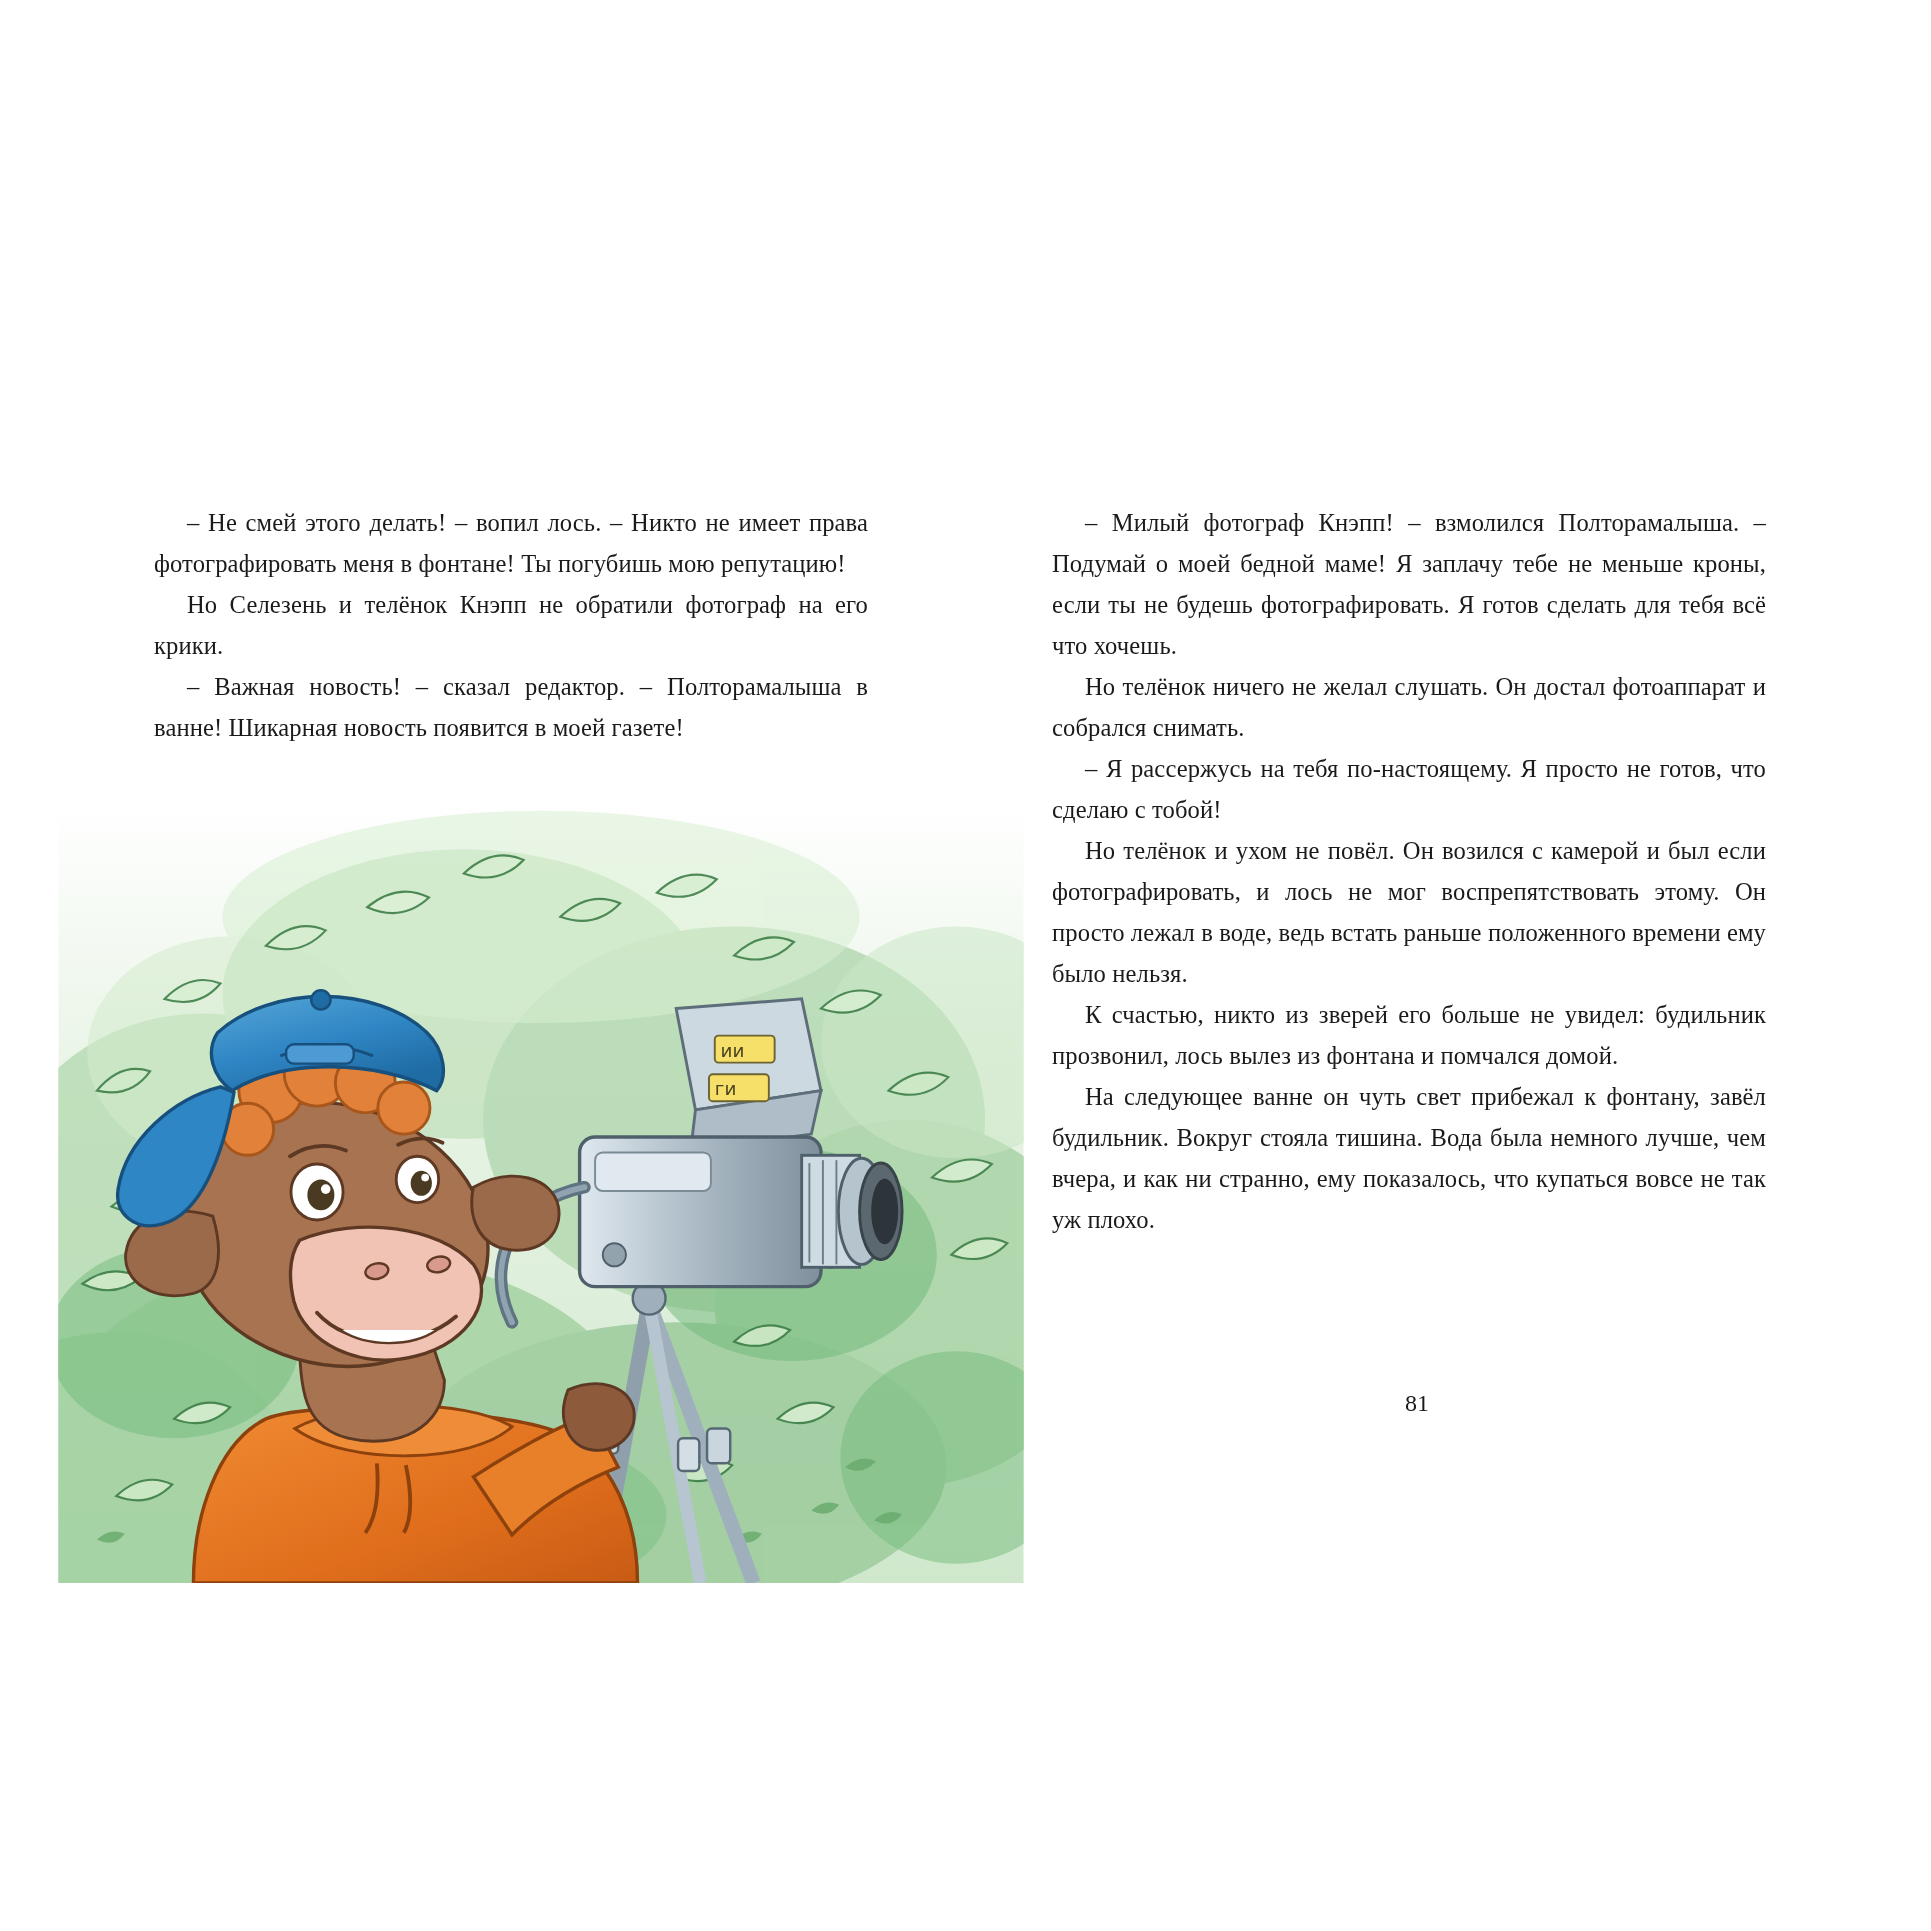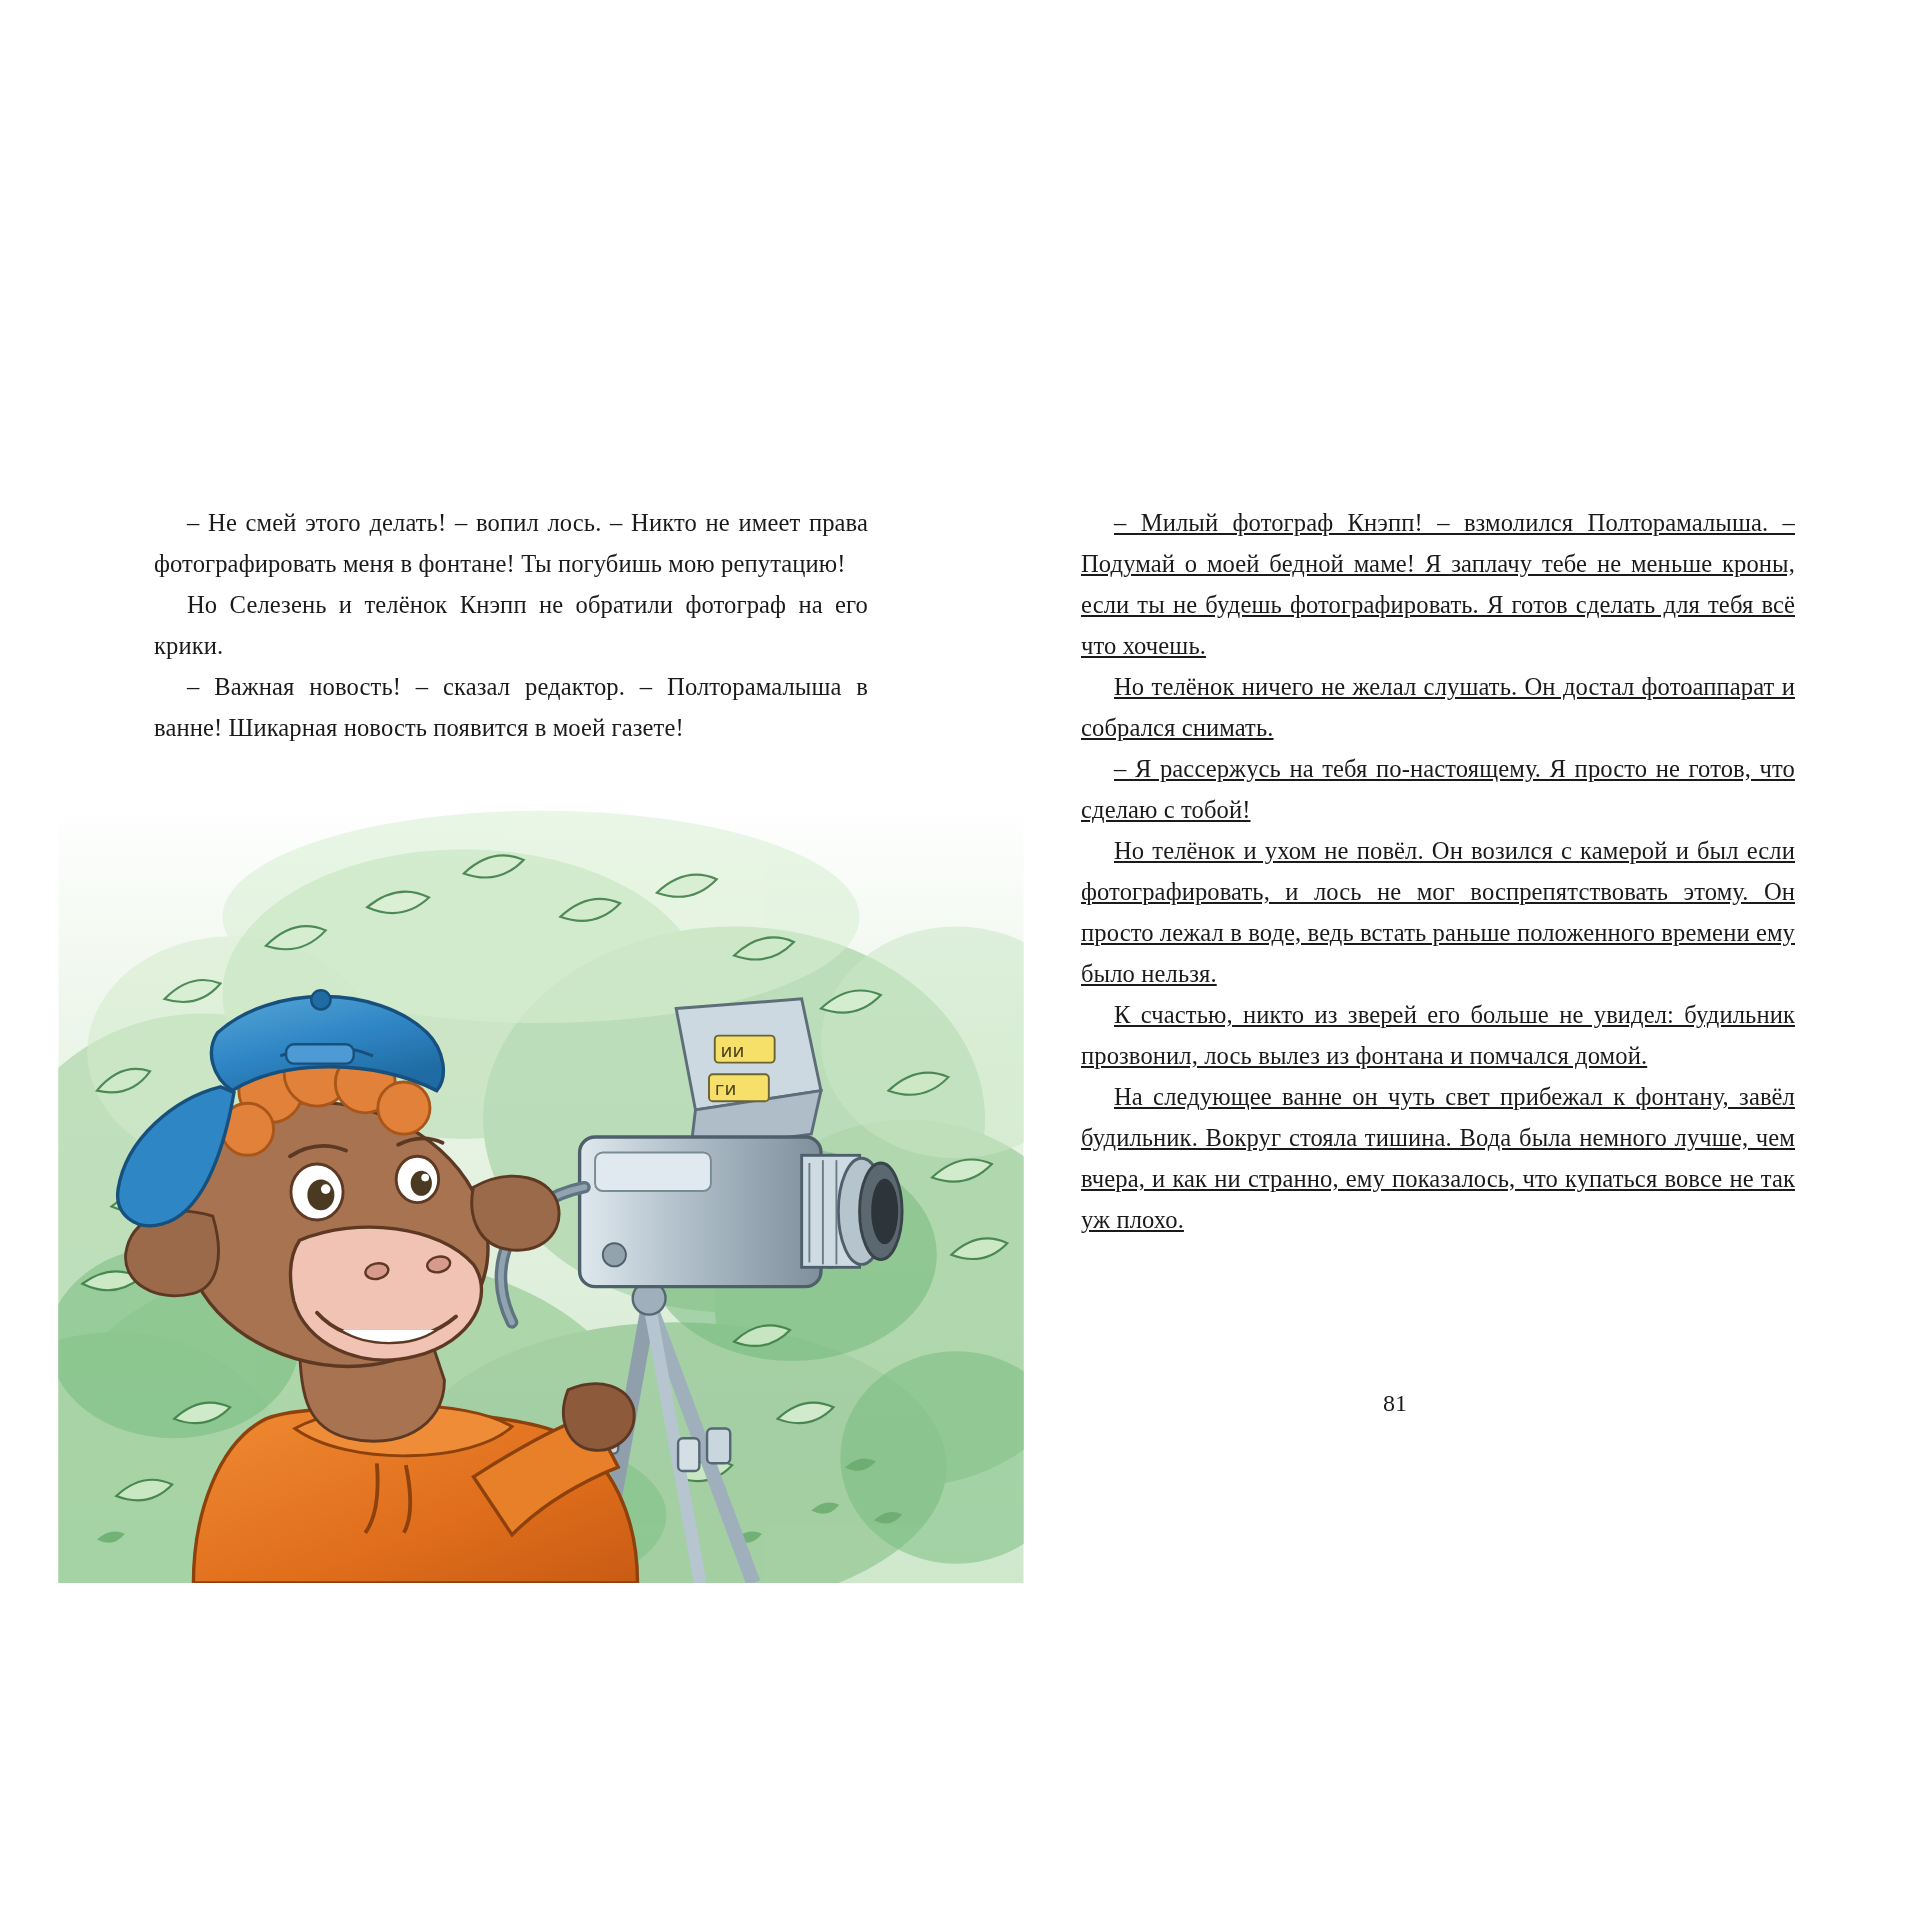--- a/index.html
+++ b/index.html
@@ -25,21 +25,21 @@
     background: #ffffff;
   }
 
   
   .col {
     position: absolute;
     top: 502px;
     width: 714px;
   }
   .col-left  { left: 154px; }
-  .col-right { left: 1081px; text-decoration: underline; }
+  .col-right { left: 1052px; }
 
   .para {
     font-size: 24.6px;
     line-height: 41px;
     text-align: justify;
     text-justify: inter-word;
     text-indent: 33px;
     margin: 0;
     letter-spacing: 0.1px;
     hyphens: manual;
@@ -53,21 +53,21 @@
     width: 966px;
     height: 782px;
     overflow: hidden;
     margin-left: 48px;
   }
   .illustration svg { display: block; }
 
   
   .page-number {
     position: absolute;
-    left: 1038px;
+    left: 1060px;
     top: 1390px;
     width: 714px;
     text-align: center;
     font-size: 24px;
     color: #1a1a1a;
   }
 </style>
 </head>
 <body>
 

